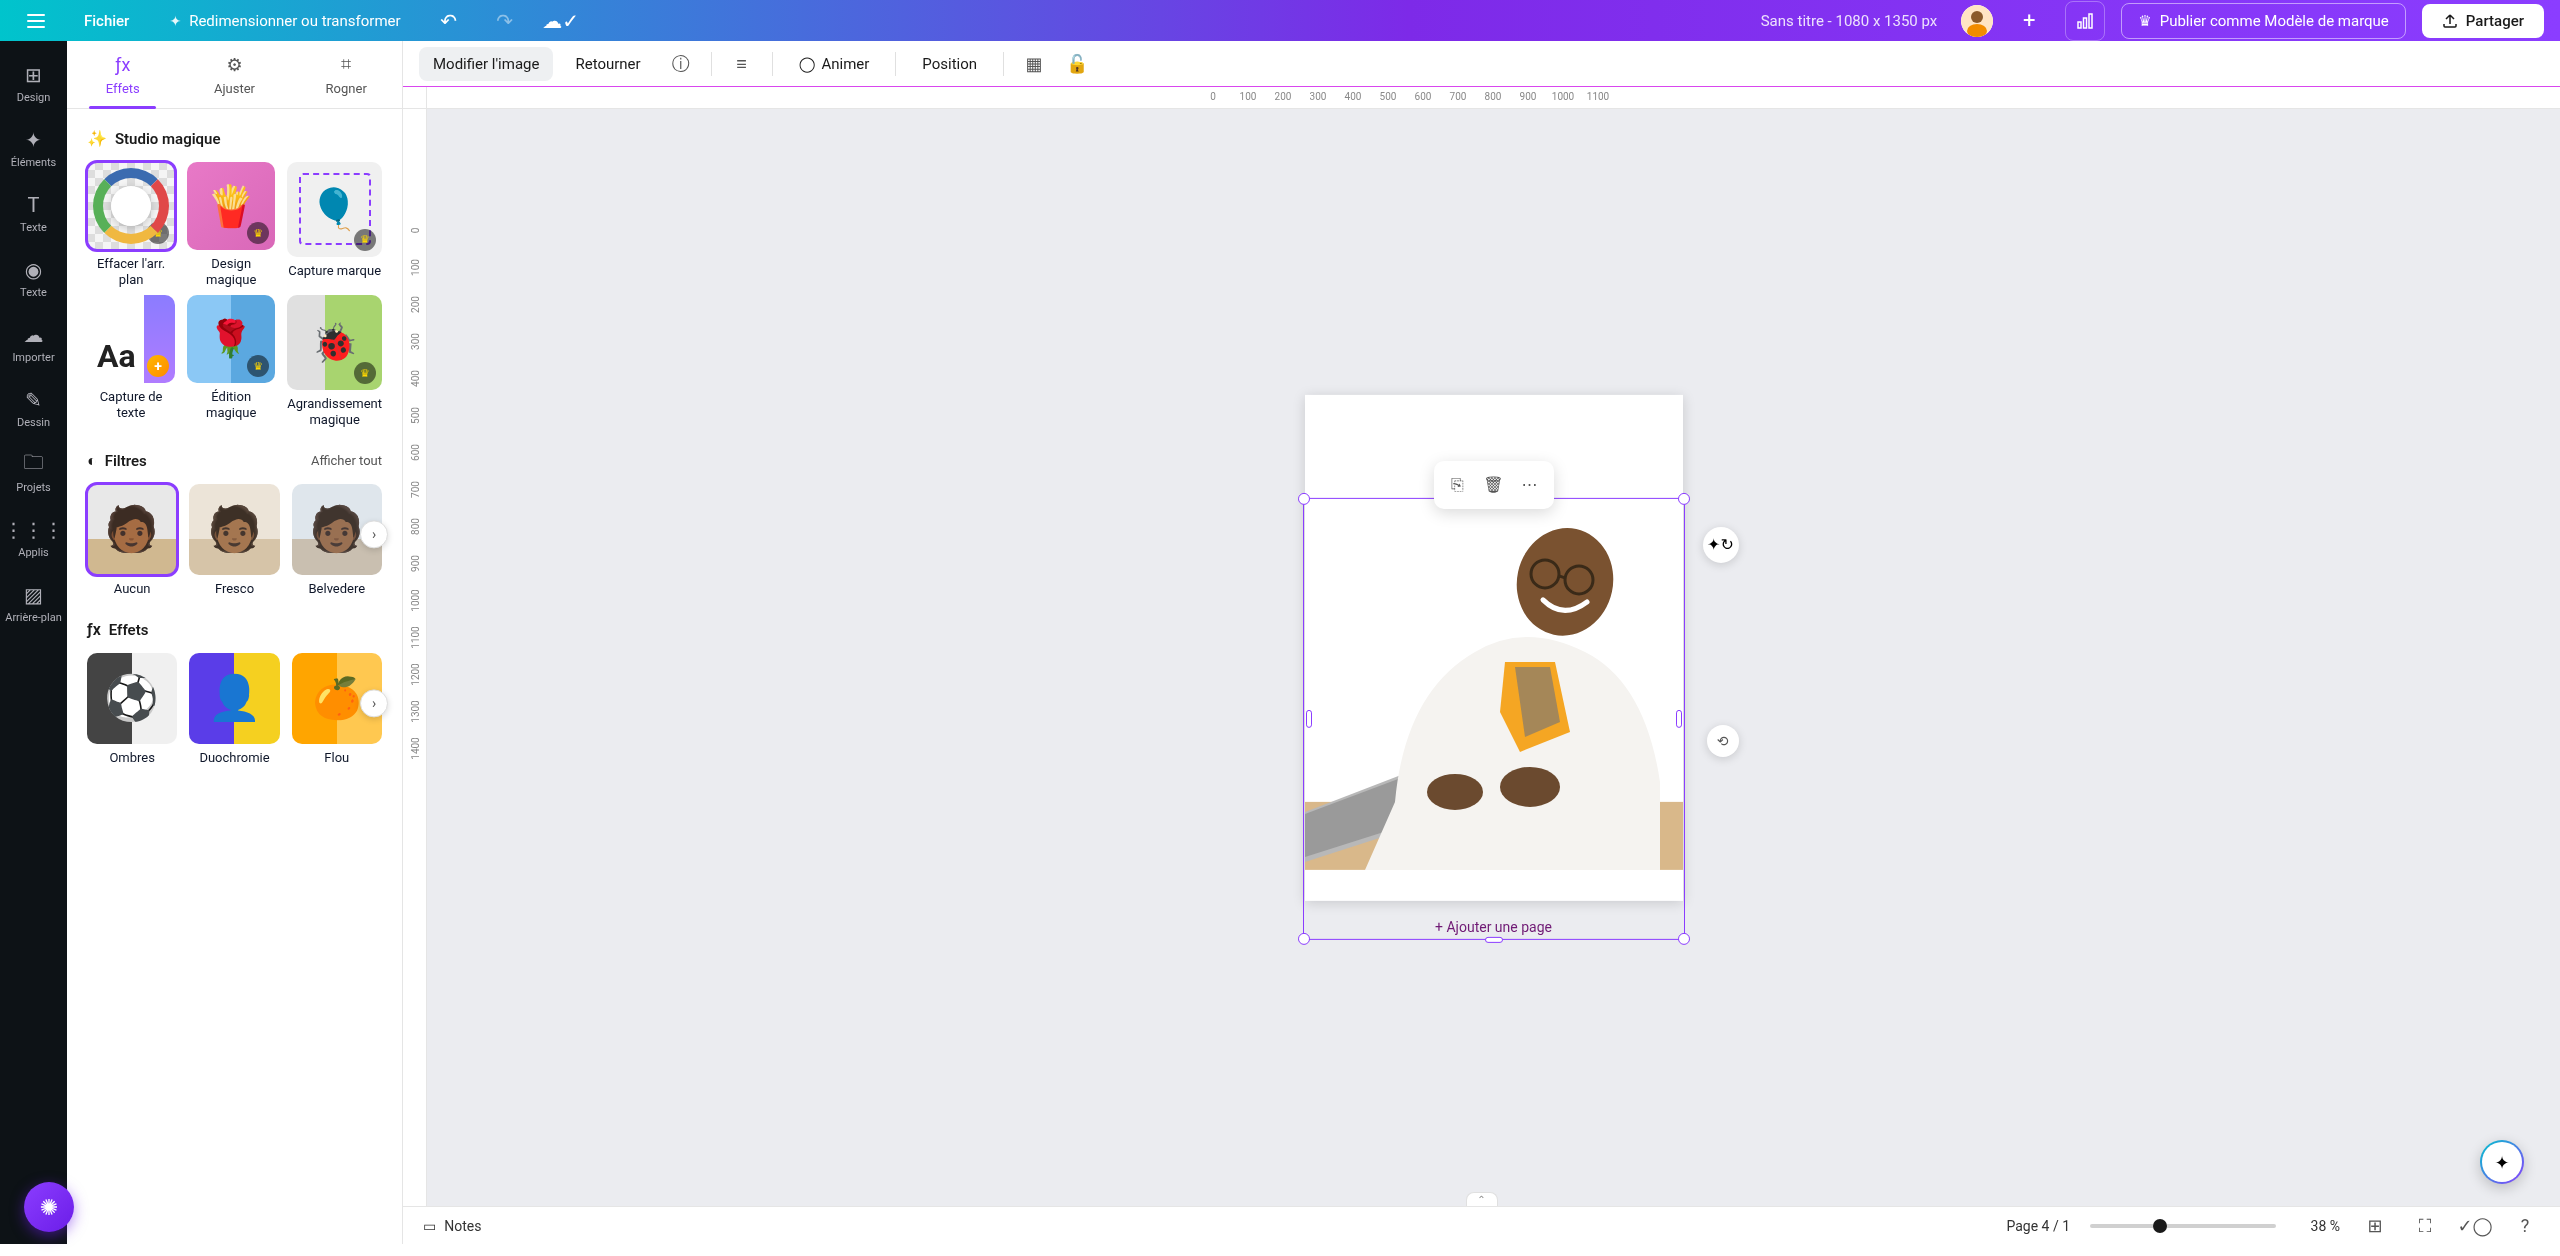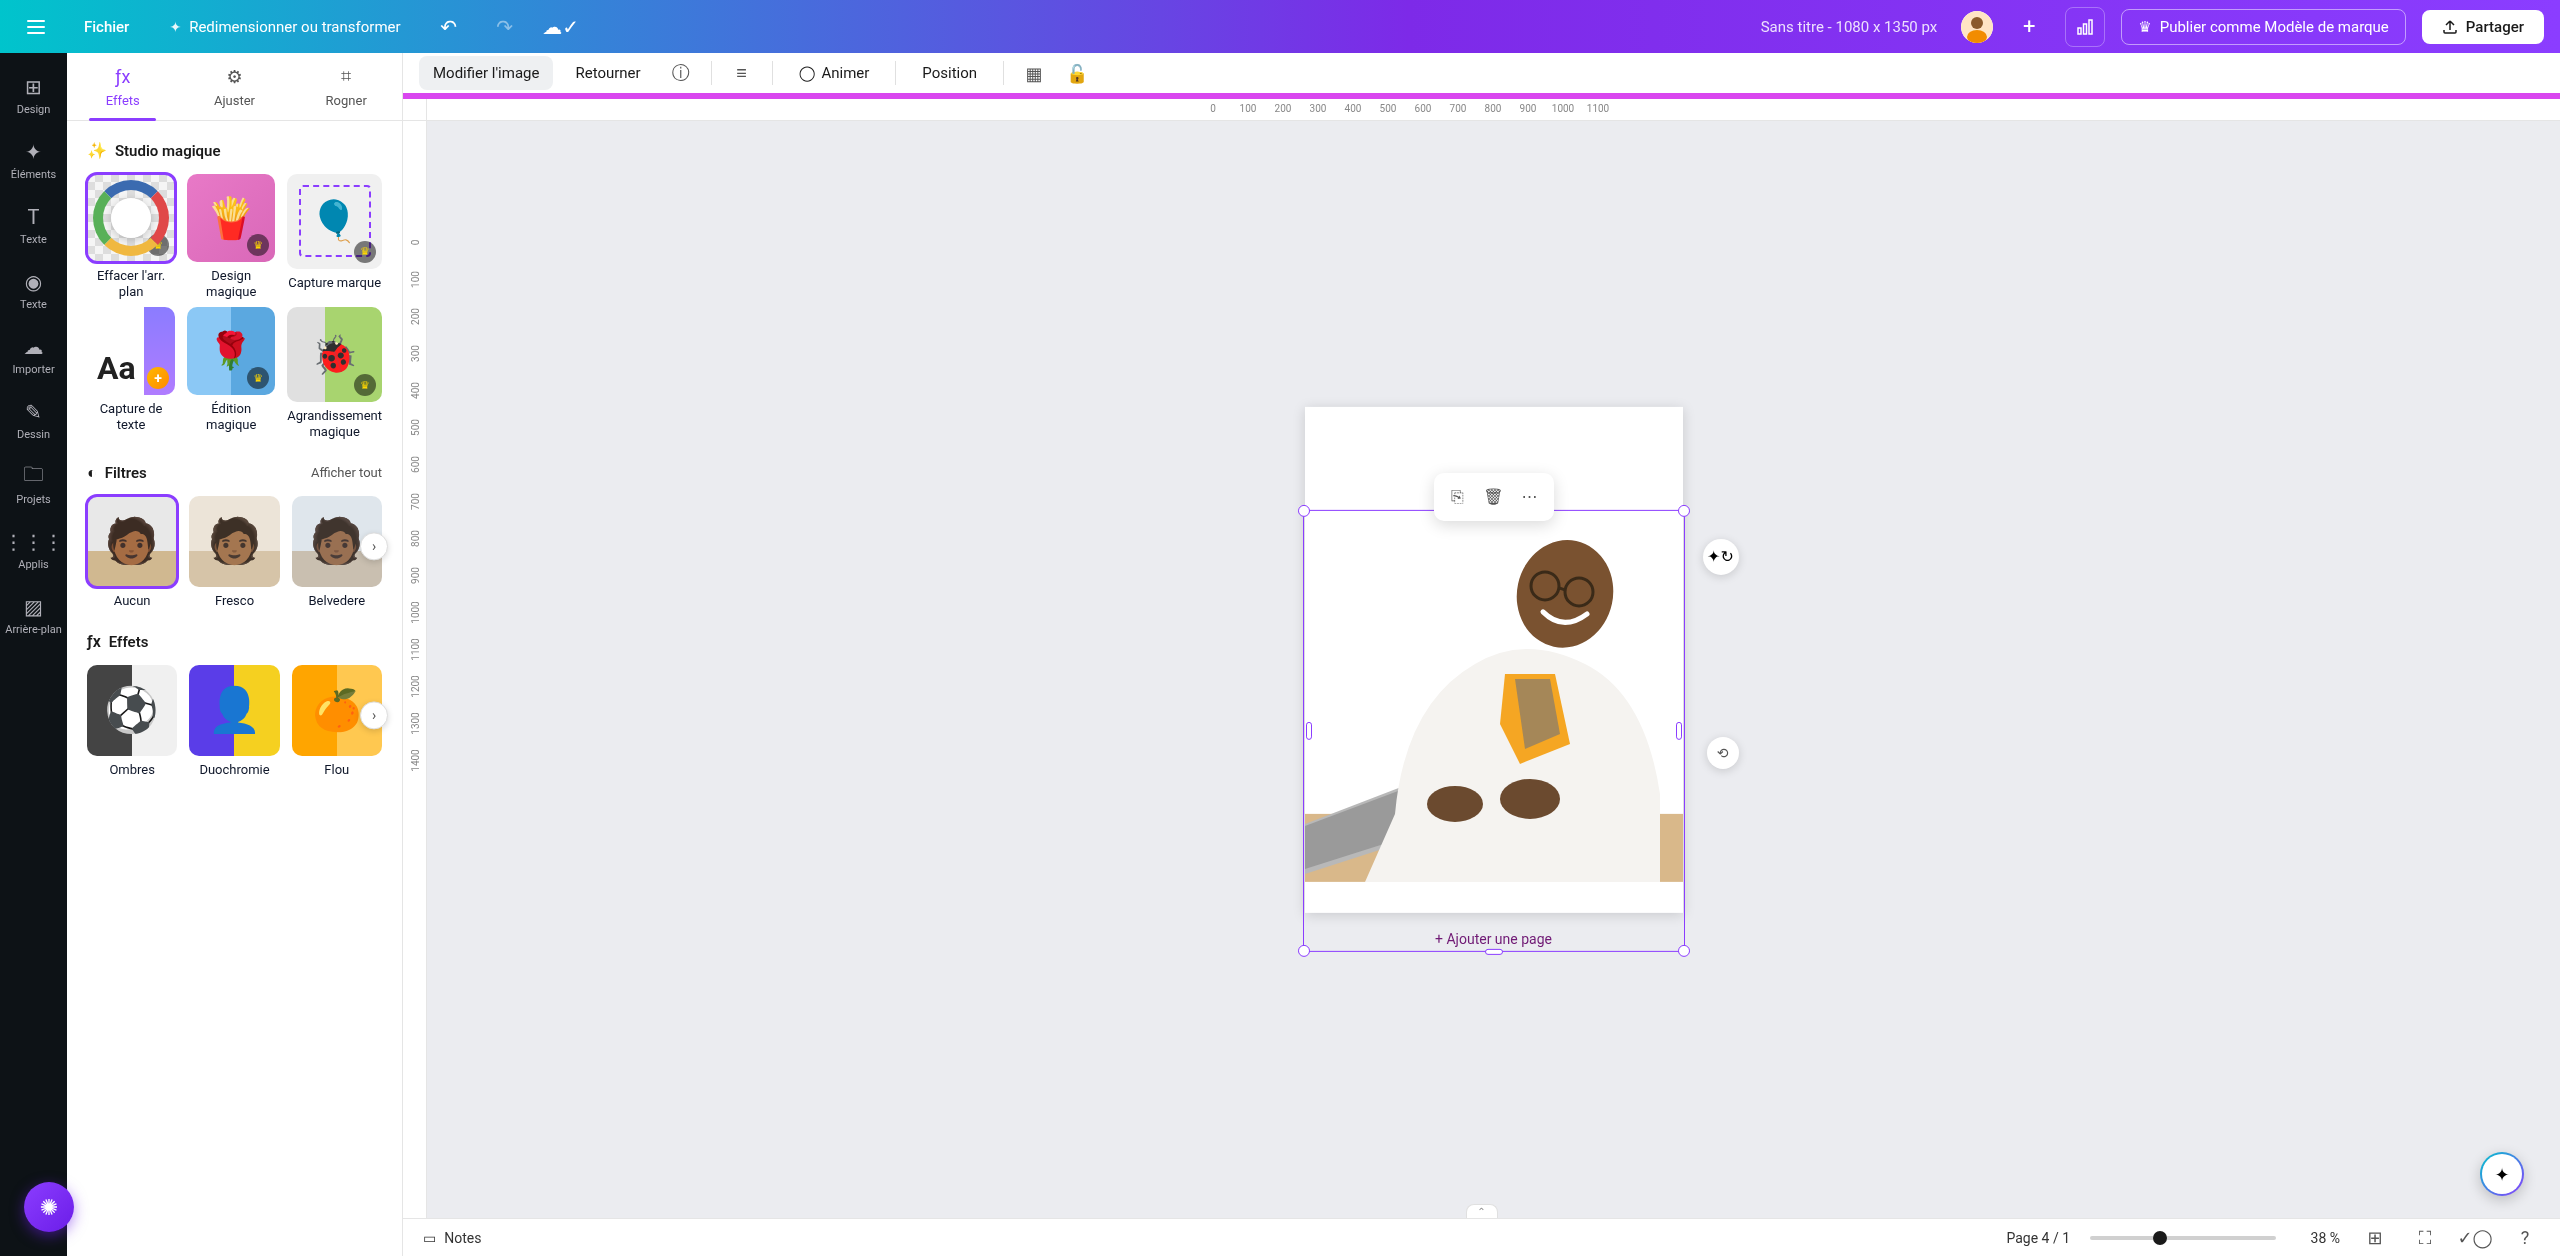--- a/index.html
+++ b/index.html
@@ -1,19 +1,19 @@
 <!DOCTYPE html>
 <html><head>
 <meta charset="utf-8">
 <style>
 * { margin:0; padding:0; box-sizing:border-box; font-family:-apple-system,BlinkMacSystemFont,"Segoe UI",Roboto,sans-serif; }
 body { width:2560px; height:1256px; overflow:hidden; background:#fff; }
 
 
-.topbar { height:53px; display:flex; align-items:center; padding:0 16px; background:linear-gradient(90deg,#00c4cc 0%,#7d2ae8 55%,#8b3dff 100%); color:#fff; gap:16px; }
+.topbar { height:41px; display:flex; align-items:center; padding:0 16px; background:linear-gradient(90deg,#00c4cc 0%,#7d2ae8 55%,#8b3dff 100%); color:#fff; gap:16px; }
 .hamburger { width:40px; height:40px; display:flex; align-items:center; justify-content:center; border-radius:8px; cursor:pointer; }
 .hamburger span,.hamburger::before,.hamburger::after { content:""; display:block; width:18px; height:2px; background:#fff; border-radius:2px; }
 .hamburger { flex-direction:column; gap:4px; }
 .file-label { font-size:15px; font-weight:500; padding:8px 12px; border-radius:8px; cursor:pointer; }
 .resize-btn { display:flex; align-items:center; gap:8px; font-size:15px; padding:8px 12px; border-radius:8px; cursor:pointer; }
 .resize-btn::before { content:"✦"; opacity:.9; font-size:14px; }
 .top-icon { width:40px; height:40px; display:flex; align-items:center; justify-content:center; border-radius:8px; cursor:pointer; font-size:20px; }
 .top-spacer { flex:1; }
 .title-input { background:transparent; border:none; color:#fff; font-size:15px; text-align:right; padding:8px; }
 .title-input::placeholder { color:rgba(255,255,255,.85); }
@@ -78,21 +78,21 @@
 .t-shadow { background:linear-gradient(90deg,#444 50%,#f0f0f0 50%); }
 .t-shadow::after { content:"⚽"; position:absolute; inset:0; display:flex; align-items:center; justify-content:center; font-size:44px; }
 .t-duo { background:linear-gradient(90deg,#5a3de8 50%,#f5d020 50%); }
 .t-duo::after { content:"👤"; position:absolute; inset:0; display:flex; align-items:center; justify-content:center; font-size:44px; color:#6b4de8; }
 .t-blur { background:linear-gradient(90deg,#ffa500 50%,#ffc850 50%); }
 .t-blur::after { content:"🍊"; position:absolute; inset:0; display:flex; align-items:center; justify-content:center; font-size:40px; }
 .t-bg-donut::before { content:""; position:absolute; inset:0; margin:auto; width:56px; height:56px; border:10px solid; border-color:#3b6bb0 #e04848 #f0b840 #58b058; border-radius:50%; }
 
 
 .canvas-area { flex:1; display:flex; flex-direction:column; background:#fff; position:relative; }
-.context-bar { height:46px; display:flex; align-items:center; padding:0 16px; gap:8px; border-bottom:6px solid #d946ef; }
+.context-bar { height:46px; display:flex; align-items:center; padding:0 16px; gap:8px; border-bottom:1px solid #d946ef; }
 .cbtn { padding:8px 14px; border-radius:8px; font-size:15px; color:#1a1a1a; cursor:pointer; display:flex; align-items:center; gap:6px; }
 .cbtn.active { background:#eef0f2; }
 .csep { width:1px; height:24px; background:#e0e0e0; margin:0 4px; }
 .cicon { width:36px; height:36px; display:flex; align-items:center; justify-content:center; border-radius:8px; cursor:pointer; font-size:18px; color:#555; }
 .cspacer { flex:1; }
 
 .ruler-corner { position:absolute; top:46px; left:0; width:24px; height:22px; background:#fff; border-right:1px solid #e5e5e5; border-bottom:1px solid #e5e5e5; z-index:3; }
 .ruler-h { position:absolute; top:46px; left:24px; right:0; height:22px; background:#fff; border-bottom:1px solid #e5e5e5; z-index:2; display:flex; font-size:10px; color:#888; }
 .ruler-h .tick { position:absolute; top:4px; transform:translateX(-50%); }
 .ruler-v { position:absolute; top:68px; left:0; bottom:38px; width:24px; background:#fff; border-right:1px solid #e5e5e5; z-index:2; }

